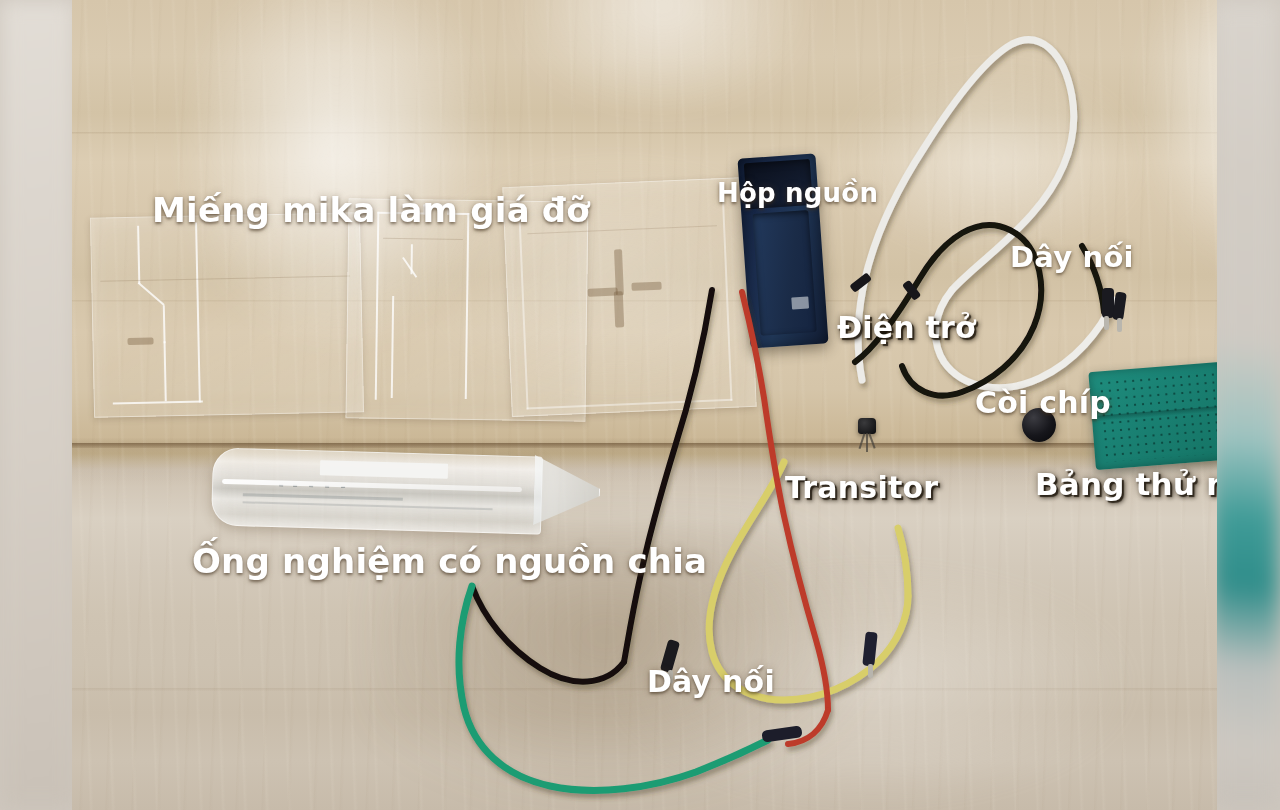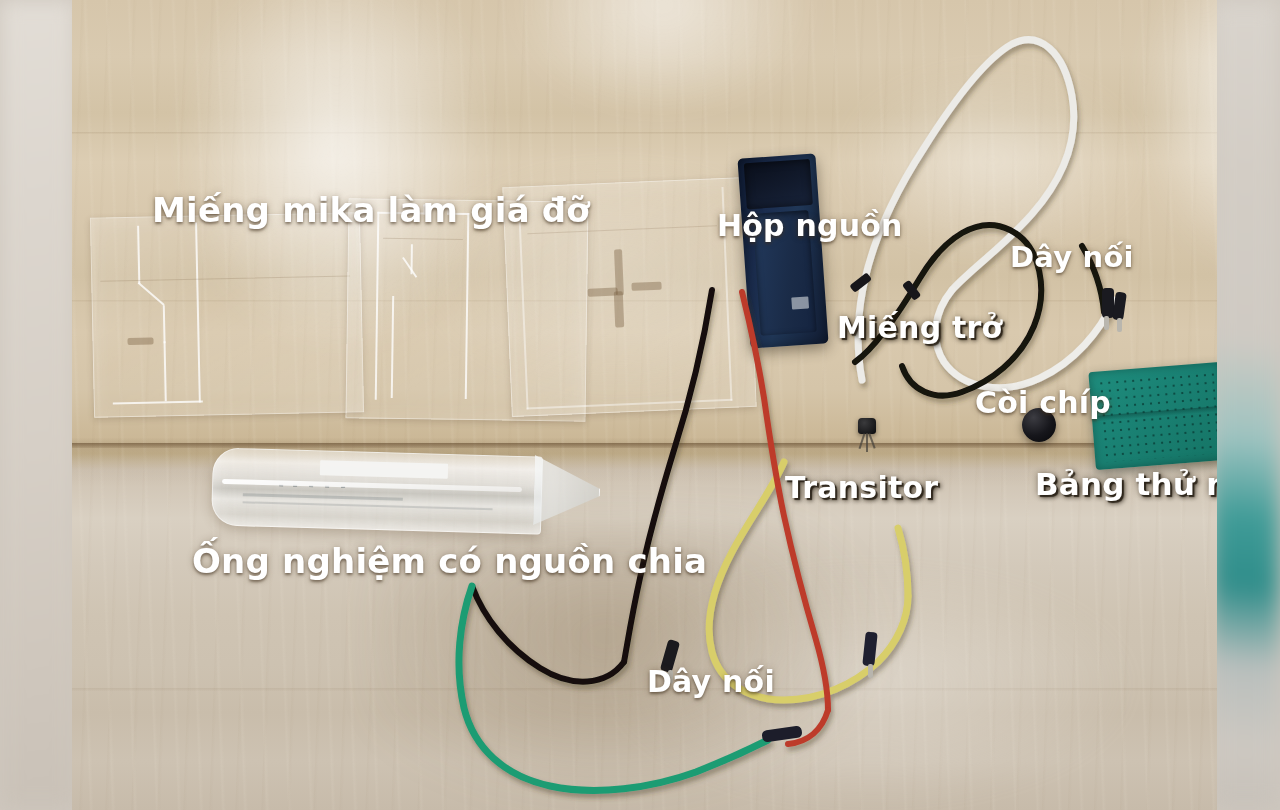--- a/index.html
+++ b/index.html
@@ -145,21 +145,21 @@
   
   .lbl{ position:absolute; color:#fff; font-weight:700; white-space:nowrap;
         letter-spacing:.2px; }
   .lbl.soft{ font-family:"DejaVu Sans", sans-serif;
     text-shadow:0 2px 3px rgba(60,44,26,.55), 0 0 7px rgba(80,60,36,.35); }
   .lbl.hard{ font-family:"DejaVu Sans", sans-serif;
     text-shadow:2px 2px 1px rgba(28,20,10,.80), 3px 3px 4px rgba(28,20,10,.55),
                 0 0 6px rgba(40,28,14,.45); }
 
   #lb-mika    { left:80px;  top:190px;  font-size:34px; }
-  #lb-hop     { left:645px; top:208px;  font-size:30px; }
+  #lb-hop     { left:645px; top:178px;  font-size:26px; }
   #lb-day1    { left:938px; top:240px;  font-size:29px; }
   #lb-dientro { left:765px; top:310px;  font-size:30px; }
   #lb-coi     { left:903px; top:385px;  font-size:30px; }
   #lb-trans   { left:713px; top:470px;  font-size:30px; }
   #lb-bang    { left:963px; top:466px;  font-size:31px; }
   #lb-ong     { left:120px; top:541px;  font-size:34px; }
   #lb-day2    { left:575px; top:664px;  font-size:30px; }
 </style>
 </head>
 <body>
@@ -302,21 +302,21 @@
         <rect x="596" y="670" width="5" height="14" rx="2" fill="#b8b5ad"></rect>
         <rect x="690" y="728" width="40" height="12" rx="5" fill="#1c1d2a" transform="rotate(-8 710 734)"></rect>
         <rect x="792" y="632" width="12" height="34" rx="4" fill="#1f2030" transform="rotate(6 798 649)"></rect>
         <rect x="796" y="664" width="5" height="14" rx="2" fill="#b8b5ad"></rect>
       </g>
     </svg>
 
     <div class="lbl soft" id="lb-mika">Miếng mika làm giá đỡ</div>
     <div class="lbl soft" id="lb-hop">Hộp nguồn</div>
     <div class="lbl soft" id="lb-day1">Dây nối</div>
-    <div class="lbl hard" id="lb-dientro">Miếng trở</div>
+    <div class="lbl hard" id="lb-dientro">Điện trở</div>
     <div class="lbl hard" id="lb-trans">Transitor</div>
     <div class="lbl soft" id="lb-coi">Còi chíp</div>
     <div class="lbl hard" id="lb-bang">Bảng thử mạch</div>
     <div class="lbl soft" id="lb-ong">Ống nghiệm có nguồn chia</div>
     <div class="lbl soft" id="lb-day2">Dây nối</div>
 
   </div>
 </div>
 
 </body></html>

